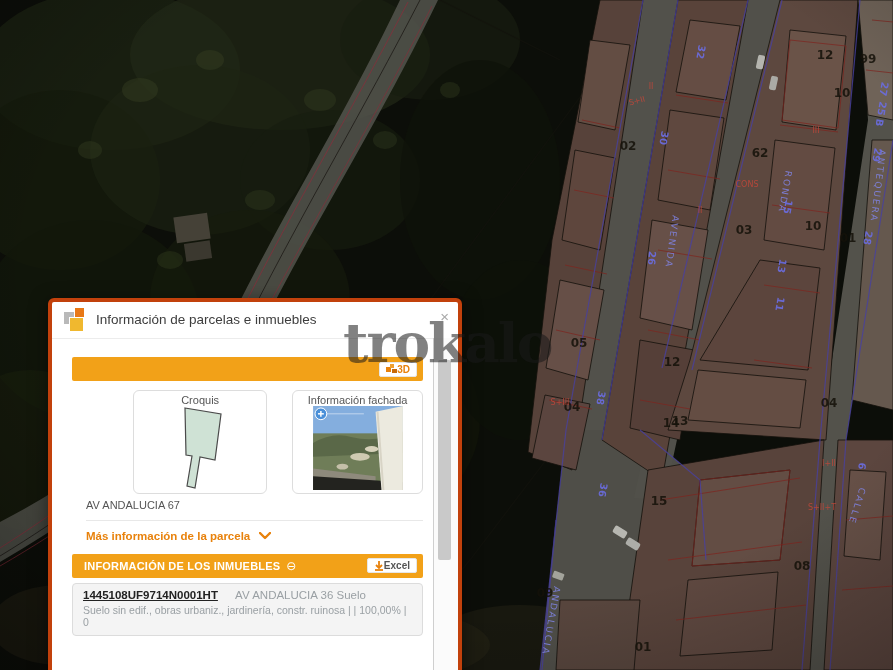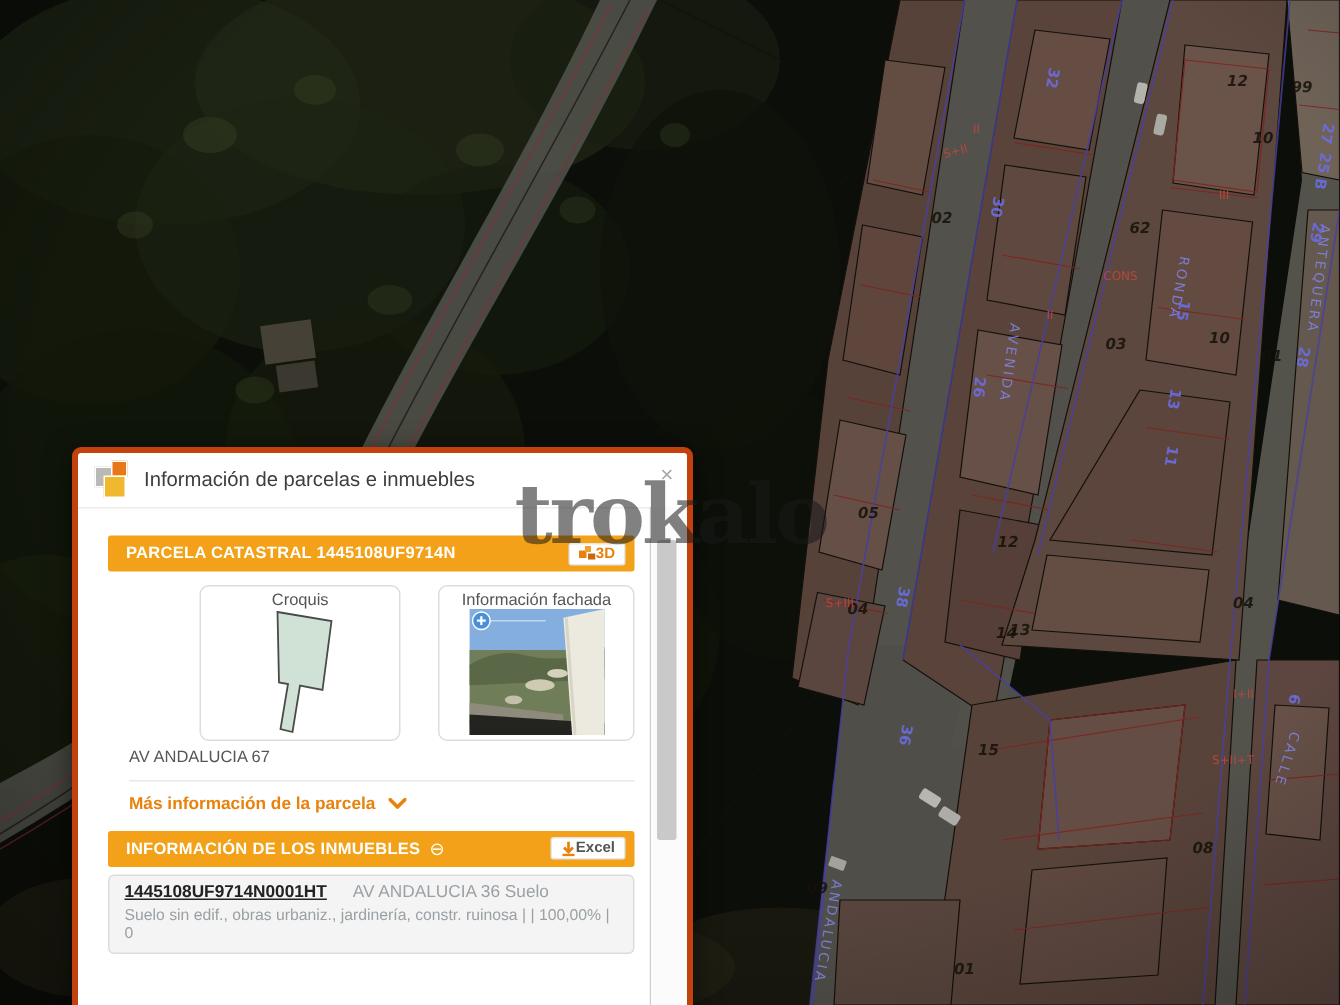--- a/index.html
+++ b/index.html
@@ -4,21 +4,21 @@
 <style>
   html,body{margin:0;padding:0;background:#000;}
   #stage{position:relative;width:893px;height:670px;overflow:hidden;
          font-family:"Liberation Sans","DejaVu Sans",sans-serif;background:#0e100b;}
   
   #map{position:absolute;left:0;top:0;width:893px;height:670px;z-index:1;}
   #map-labels{position:absolute;left:0;top:0;width:893px;height:670px;z-index:2;pointer-events:none;}
   .ml{position:absolute;white-space:nowrap;font-family:"DejaVu Sans",sans-serif;}
   .ml-street{color:#8085e8;font-size:9px;letter-spacing:2px;opacity:.85;}
   .ml-bnum{color:#6b6de2;font-size:10px;font-weight:bold;opacity:.9;}
-  .ml-knum{color:#141109;font-size:10px;font-weight:bold;opacity:.85;font-style:italic;}
+  .ml-knum{color:#141109;font-size:12px;font-weight:bold;opacity:.85;}
   .ml-rnum{color:#c2473a;font-size:8px;opacity:.85;}
   
   #watermark{position:absolute;left:343px;top:310px;z-index:30;
     font-family:"DejaVu Serif","Liberation Serif",serif;font-weight:bold;
     font-size:55px;letter-spacing:-2px;color:rgba(25,25,25,0.55);pointer-events:none;}
   
   #dialog{position:absolute;left:48px;top:298px;width:414px;height:414px;z-index:10;
     background:#fff;border:4px solid #c2410c;border-radius:6px;
     box-shadow:0 4px 18px rgba(0,0,0,.5);box-sizing:border-box;}
   .dlg-header{position:relative;height:36px;border-bottom:1px solid #ececec;}
@@ -255,21 +255,20 @@
         <span class="sqo"></span>
         <span class="sqy"></span>
       </div>
       <div class="dlg-title">Información de parcelas e inmuebles</div>
       <div class="dlg-close">×</div>
     </div>
 
     <div class="dlg-content">
 
       <div class="obar">
-        <span class="obar-label">PARCELA CATASTRAL 1445108UF9714N</span>
         <span class="obtn btn3d">
           <svg width="11" height="10" viewBox="0 0 11 10">
             <rect x="0" y="3" width="5" height="5" fill="#e8820c"></rect>
             <rect x="4" y="0" width="4" height="4" fill="#f0a030"></rect>
             <rect x="6" y="5" width="5" height="4" fill="#c86a08"></rect>
           </svg>
             <span>3D</span>
         </span>
       </div>
 

